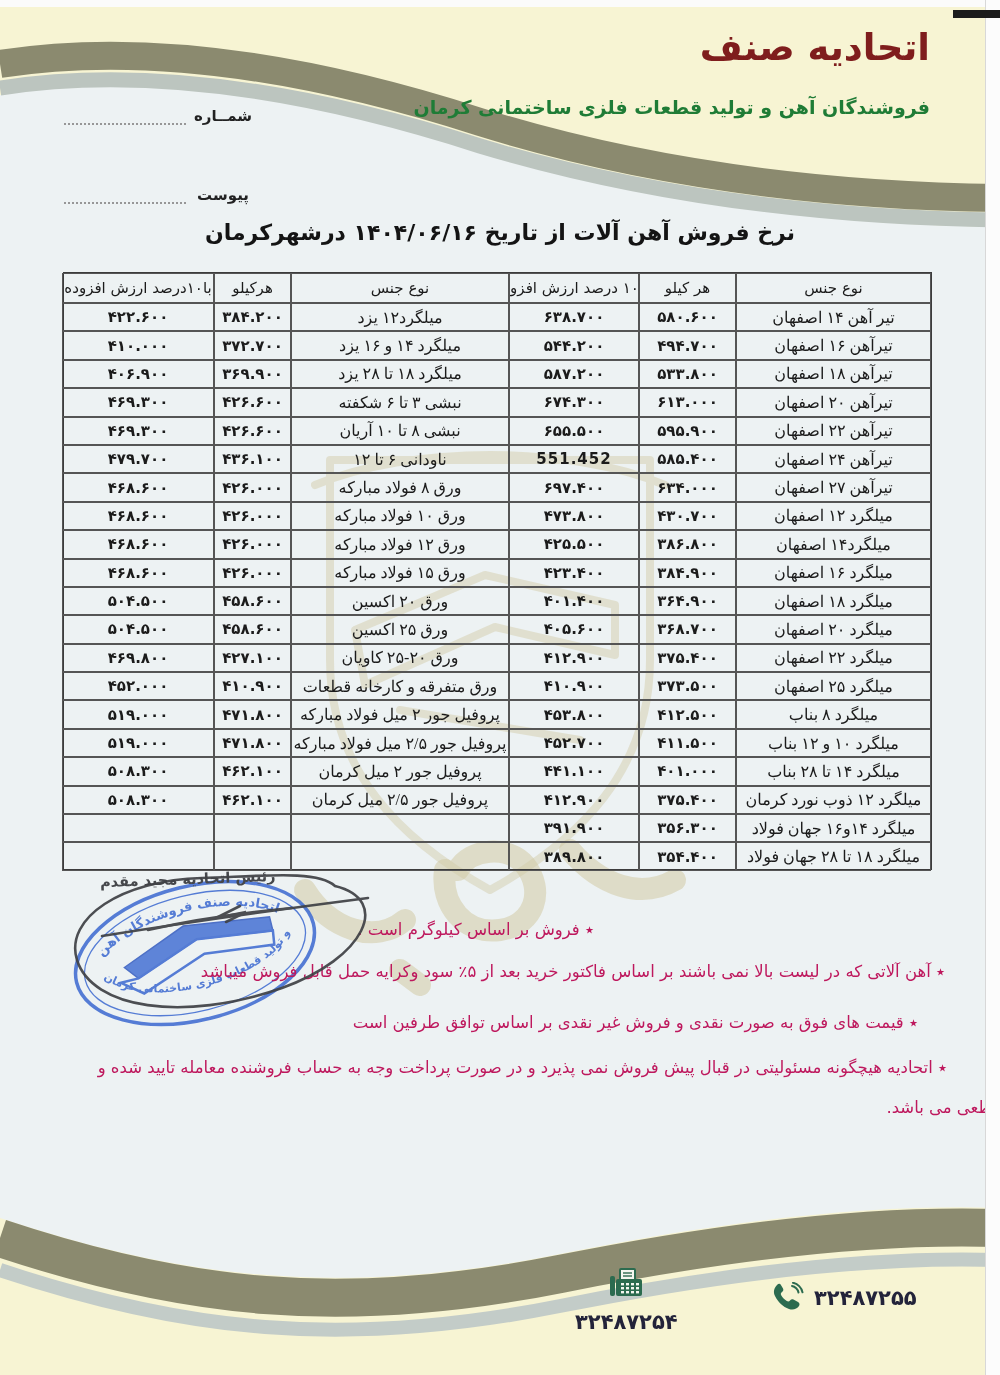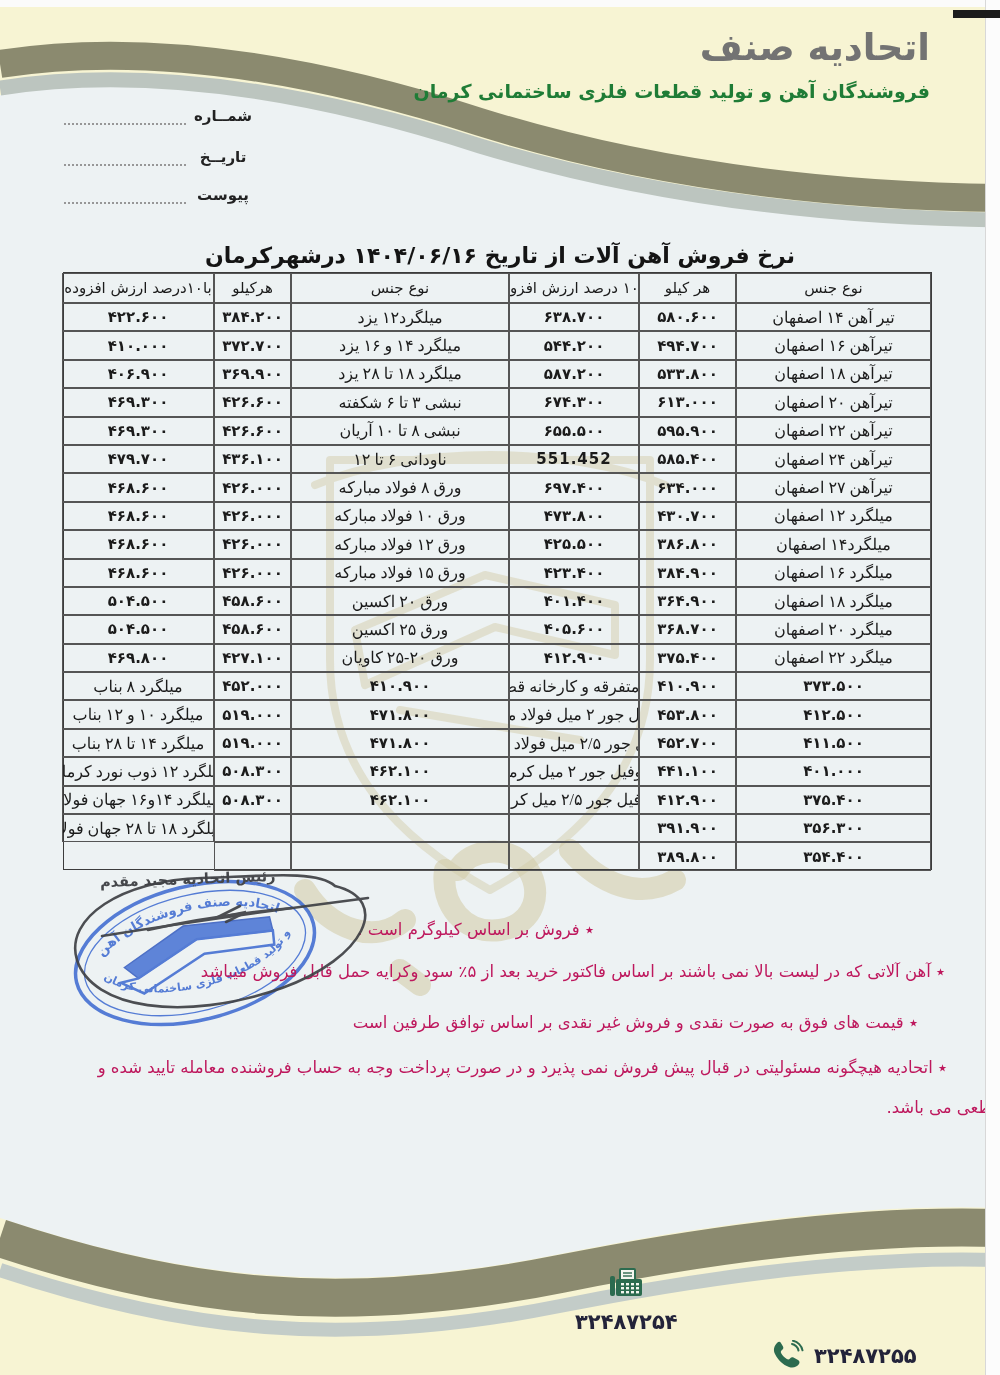--- a/index.html
+++ b/index.html
@@ -6,31 +6,31 @@
   .page{
     position:relative;width:1000px;height:1375px;overflow:hidden;
     background:#edf2f3;
     font-family:"DejaVu Sans",sans-serif;
     direction:rtl;
   }
   .abs{position:absolute;}
   svg{display:block;}
 
   
-  .org-title{top:26px;right:70px;font-size:37px;font-weight:bold;color:#737373;z-index:3;}
-  .org-subtitle{top:80px;right:70px;font-size:19px;font-weight:bold;color:#1f7c36;z-index:3;}
+  .org-title{top:26px;right:70px;font-size:37px;font-weight:bold;color:#7f1d1d;z-index:3;}
+  .org-subtitle{top:96px;right:70px;font-size:19px;font-weight:bold;color:#1f7c36;z-index:3;}
   .field-row{z-index:3;}
   .field-label{position:absolute;left:188px;width:70px;text-align:center;font-size:15px;font-weight:bold;color:#222;}
   .dotline{position:absolute;left:64px;width:122px;height:14px;border-bottom:2px dotted #979797;}
   .scan-bar{top:10px;left:953px;width:47px;height:8px;background:#1c1c1c;z-index:9;}
   .edge-strip{top:0;left:985px;width:15px;height:1375px;background:#fcfcfc;border-left:1px solid #d8d8d8;z-index:8;}
   .top-strip{top:0;left:0;width:1000px;height:7px;background:#fbfbfb;z-index:2;}
 
   
-  .doc-title{top:220px;left:0;width:1000px;text-align:center;font-size:22px;font-weight:bold;color:#141414;z-index:5;margin-top:23px;}
+  .doc-title{top:220px;left:0;width:1000px;text-align:center;font-size:22px;font-weight:bold;color:#141414;z-index:5;}
 
   
   .price-grid{
     top:272px;left:63px;width:869px;height:598px;z-index:4;
     display:grid;direction:rtl;
     grid-template-columns:195px 97px 130px 218px 77px 152px;
     grid-template-rows:30px;
     grid-auto-rows:28.4px;
     border:1.5px solid #3c3c3c;
     box-sizing:border-box;
@@ -55,21 +55,21 @@
   .note4b{top:1098px;left:0;width:1000px;text-align:right;}
 
   
   .sig-name{top:871px;left:100px;font-size:14.5px;font-weight:bold;color:#45474b;z-index:7;transform:rotate(-2deg);}
   .stamp-svg{top:858px;left:38px;z-index:6;}
   .sig-svg{top:838px;left:30px;z-index:7;}
 
   
   .contact{z-index:5;display:flex;align-items:center;gap:10px;direction:ltr;}
   .fax-group{top:1268px;left:575px;flex-direction:column;}
-  .phone-group{top:1340px;left:770px;}
+  .phone-group{top:1282px;left:770px;}
   .contact .num{font-size:21px;font-weight:bold;color:#23233a;letter-spacing:2px;}
 
   .decor{z-index:1;}
   .wm{z-index:2;}
 </style>
 </head>
 <body>
 
 <div class="page">
 
@@ -82,24 +82,20 @@
 
   <div class="abs top-strip"></div>
   <div class="abs scan-bar"></div>
   <div class="abs edge-strip"></div>
 
   <div class="abs org-title">اتحادیه صنف</div>
   <div class="abs org-subtitle">فروشندگان آهن و تولید قطعات فلزی ساختمانی کرمان</div>
 
   <div class="abs field-row" style="top:107px;left:0;width:320px;height:24px;">
     <span class="field-label">شمــاره</span>
-    <span class="dotline" style="top:2px;"></span>
-  </div>
-  <div class="abs field-row" style="top:148px;left:0;width:320px;height:24px;">
-    <span class="field-label">تاریــخ</span>
     <span class="dotline" style="top:2px;"></span>
   </div>
   <div class="abs field-row" style="top:186px;left:0;width:320px;height:24px;">
     <span class="field-label">پیوست</span>
     <span class="dotline" style="top:2px;"></span>
   </div>
 
   <svg class="abs wm" style="top:330px;left:100px" width="780" height="700" viewBox="0 0 780 700">
     <defs>
       <path id="wm-ring" d="M 390,20 a 280,280 0 1 1 -0.1,0"></path>
@@ -201,20 +197,21 @@
       <div class="cell num">۴۰۵.۶۰۰</div>
       <div class="cell item">ورق ۲۵ اکسین</div>
       <div class="cell num">۴۵۸.۶۰۰</div>
       <div class="cell num">۵۰۴.۵۰۰</div>
       <div class="cell item">میلگرد ۲۲ اصفهان</div>
       <div class="cell num">۳۷۵.۴۰۰</div>
       <div class="cell num">۴۱۲.۹۰۰</div>
       <div class="cell item">ورق ۲۰-۲۵ کاویان</div>
       <div class="cell num">۴۲۷.۱۰۰</div>
       <div class="cell num">۴۶۹.۸۰۰</div>
+      <div class="cell item">میلگرد ۲۵ اصفهان</div>
       <div class="cell num">۳۷۳.۵۰۰</div>
       <div class="cell num">۴۱۰.۹۰۰</div>
       <div class="cell item">ورق متفرقه و کارخانه قطعات</div>
       <div class="cell num">۴۱۰.۹۰۰</div>
       <div class="cell num">۴۵۲.۰۰۰</div>
       <div class="cell item">میلگرد ۸ بناب</div>
       <div class="cell num">۴۱۲.۵۰۰</div>
       <div class="cell num">۴۵۳.۸۰۰</div>
       <div class="cell item">پروفیل جور ۲ میل فولاد مبارکه</div>
       <div class="cell num">۴۷۱.۸۰۰</div>

